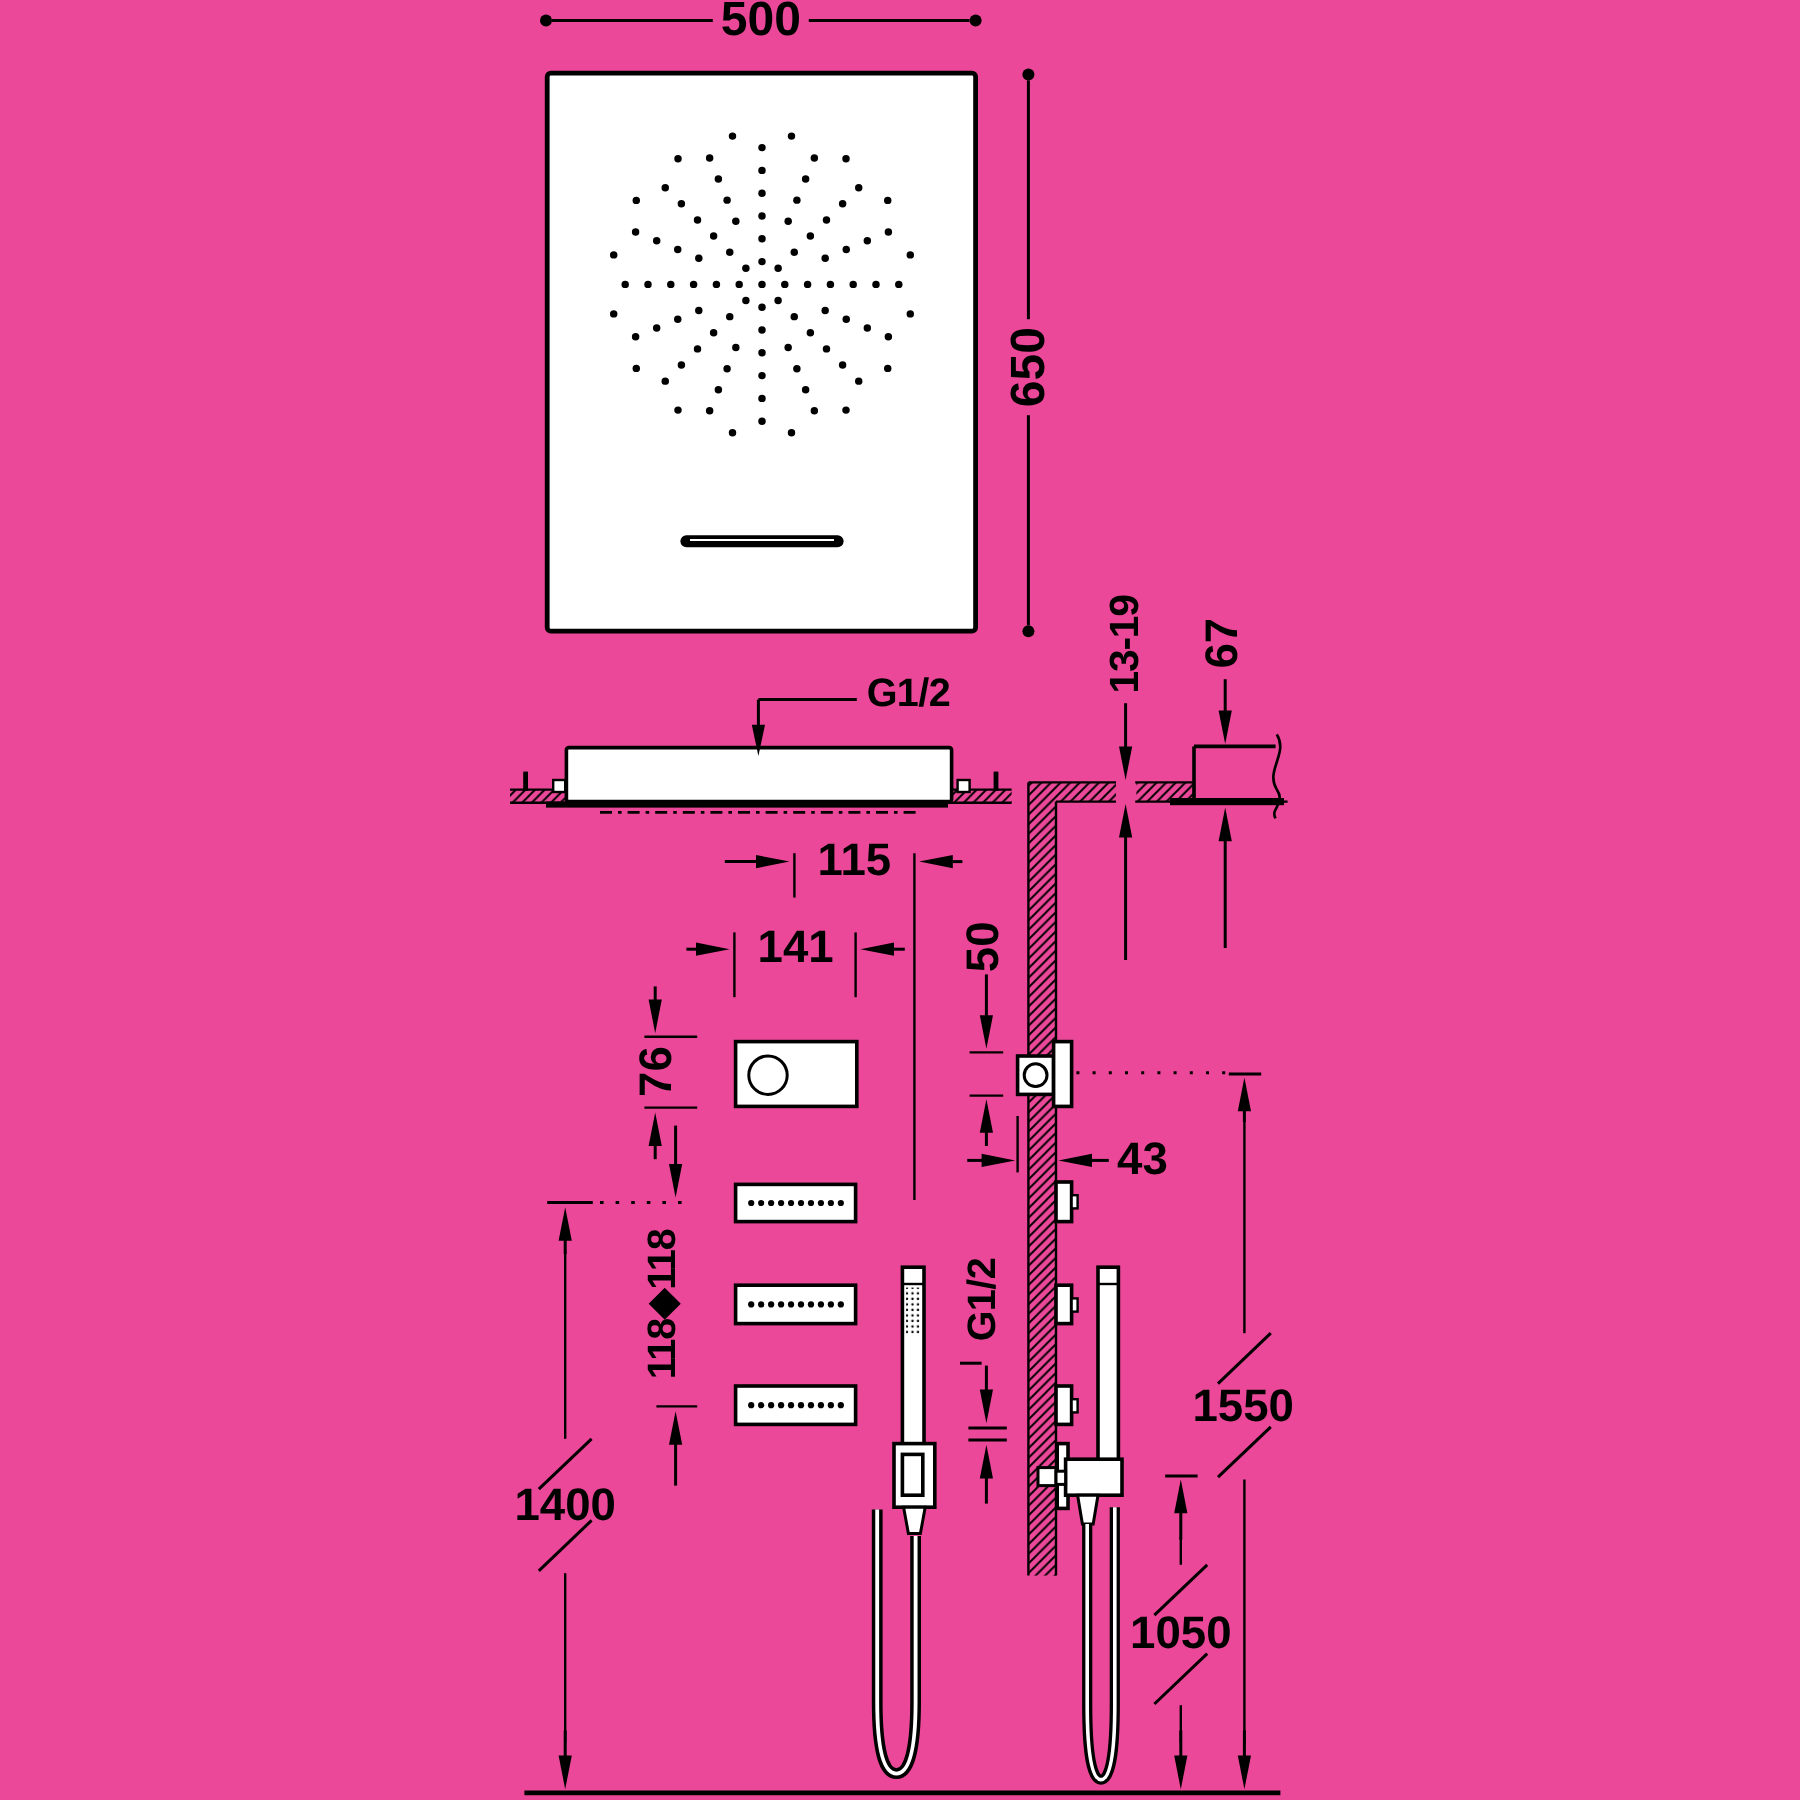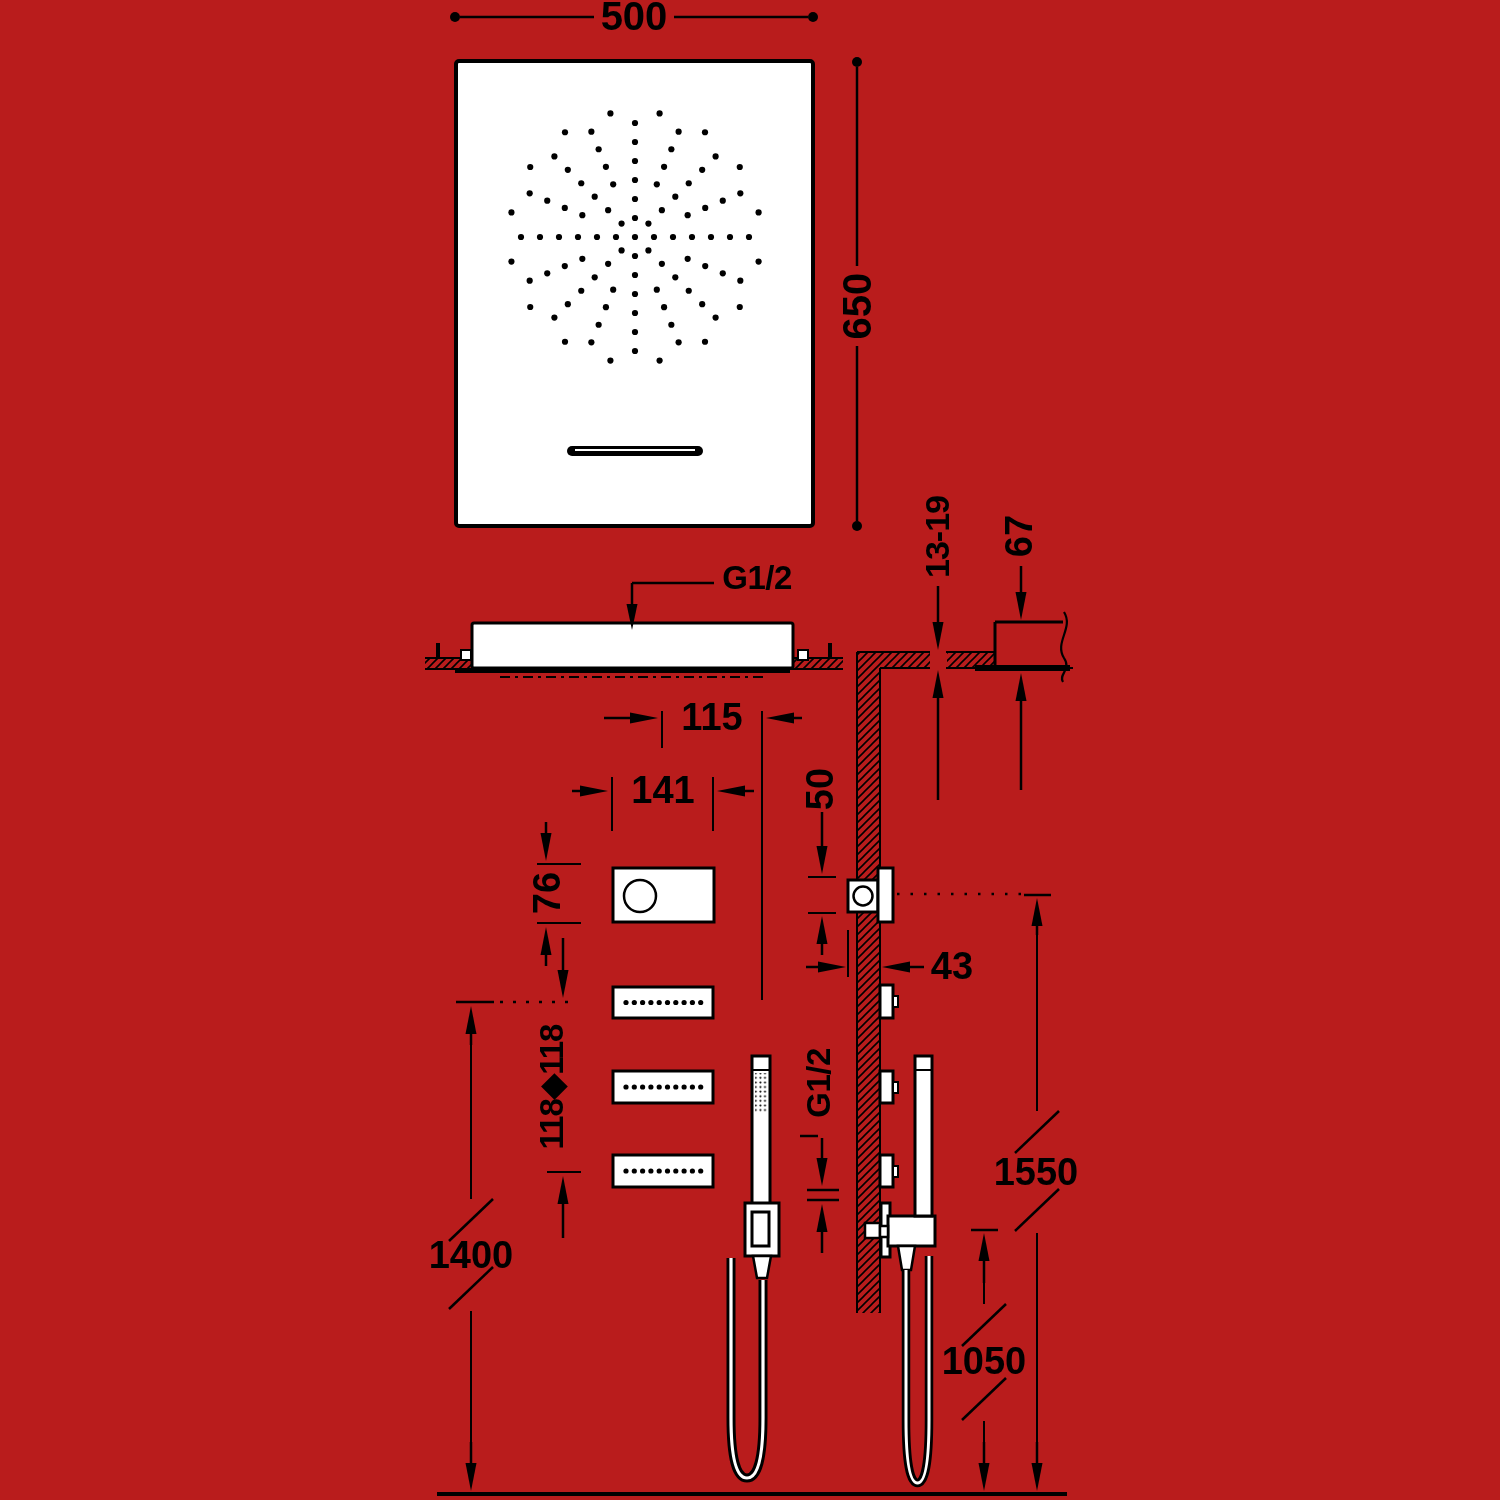--- a/index.html
+++ b/index.html
@@ -1,16 +1,16 @@
 <!DOCTYPE html>
 <html><head>
 <meta charset="utf-8">
 <style>
   html,body{margin:0;padding:0;background:#ffffff;}
-  .canvas{position:relative;width:1500px;height:1500px;background:#b91c1c;overflow:hidden;}
+  .canvas{position:relative;width:1500px;height:1500px;background:#ec4899;overflow:hidden;}
   svg{position:absolute;left:0;top:0;}
   text{font-family:"Liberation Sans", sans-serif;font-weight:bold;fill:#000;}
 </style>
 </head>
 <body>
 
 <div class="canvas">
   <svg id="drw" width="1500" height="1500" viewBox="0 0 1500 1500">
       <defs>
         <pattern id="hatch" width="8" height="8" patternUnits="userSpaceOnUse">

